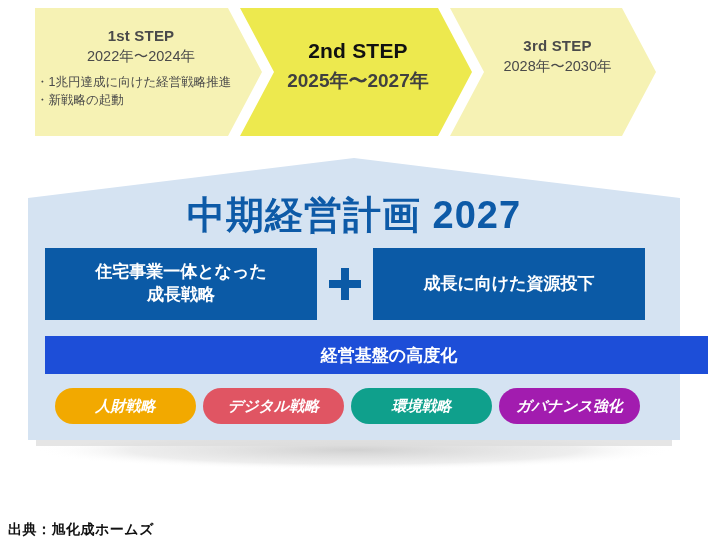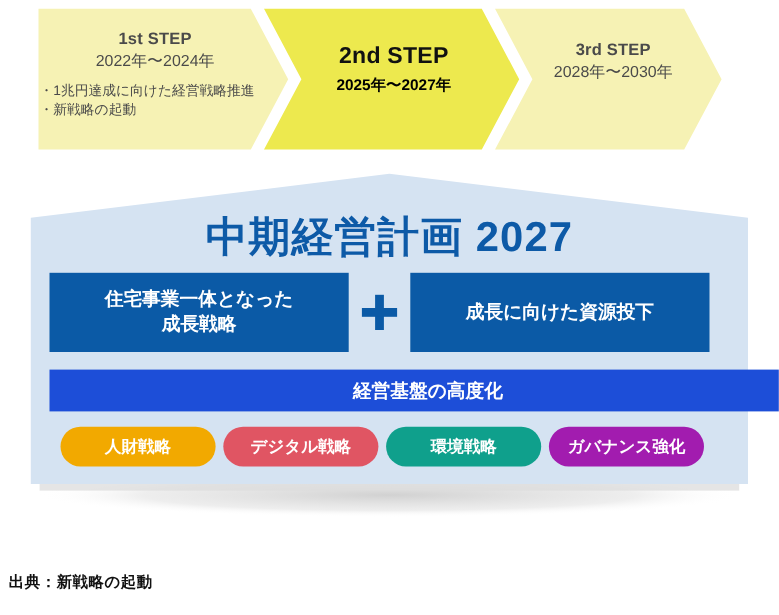--- a/index.html
+++ b/index.html
@@ -72,23 +72,23 @@
     top: 38px;
     width: 200px;
     color: #111111;
   }
   #step-2 .step-name {
     font-size: 21px;
     font-weight: bold;
     color: #111111;
   }
   #step-2 .step-years {
-    font-size: 14px;
-    font-weight: bold;
-    color: #000000;
+    font-size: 19px;
+    font-weight: bold;
+    color: #404040;
     margin-top: 4px;
   }
   
   #step-3 {
     left: 470px;
     top: 36px;
     width: 175px;
   }
 
   
@@ -169,20 +169,21 @@
     font-size: 17px;
     font-weight: bold;
   }
 
   .pills-row {
     position: absolute;
     left: 45px;
     top: 238px;
     width: 600px;
     height: 36px;
+    font-style: italic;
   }
   .pill {
     position: absolute;
     top: 0;
     height: 36px;
     border-radius: 18px;
     display: flex;
     align-items: center;
     justify-content: center;
     color: #ffffff;
@@ -288,15 +289,15 @@
       <div class="pills-row">
         <div class="pill" id="pill-0" style="background:#F2A900">人財戦略</div>
         <div class="pill" id="pill-1" style="background:#E05563">デジタル戦略</div>
         <div class="pill" id="pill-2" style="background:#0FA08C">環境戦略</div>
         <div class="pill" id="pill-3" style="background:#a21caf">ガバナンス強化</div>
       </div>
 
     </div>
   </div>
 
-  <div class="source-caption">出典：新戦略の起動</div>
+  <div class="source-caption">出典：旭化成ホームズ</div>
 
 </div>
 
 </body></html>

